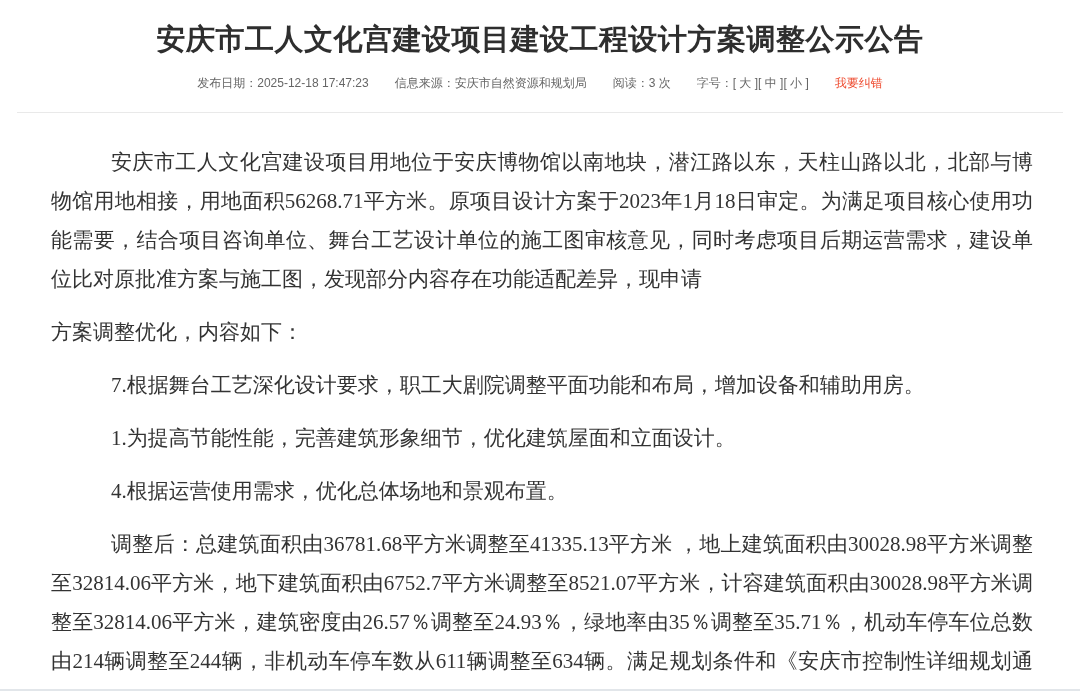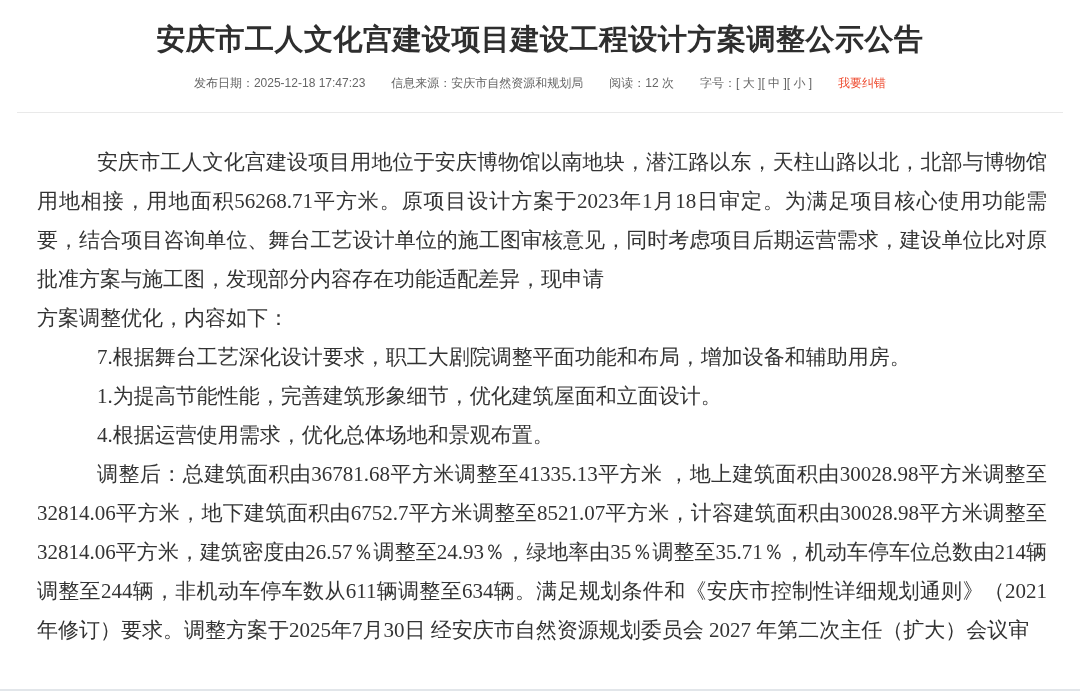--- a/index.html
+++ b/index.html
@@ -42,42 +42,42 @@
     height: 0;
   }
   .content {
     margin: 30px 33px 0 37px;
     font-family: "Liberation Serif", "DejaVu Serif", serif;
     font-size: 21px;
     line-height: 39px;
     color: var(--body-text, #333333);
     text-align: justify;
   }
-  .content p { margin: 0; padding: 0; }
+  .content p { margin: 14px; padding: 0; }
   .content p.ind { text-indent: 60px; }
   .bottom-strip {
     position: absolute;
     left: 0;
     bottom: 0;
     width: 100%;
     height: 2px;
     background: #e2e6ea;
   }
 </style>
 </head>
 <body>
 
 <div class="page">
 
   <h1 class="page-title">安庆市工人文化宫建设项目建设工程设计方案调整公示公告</h1>
 
   <div class="meta">
     <span>发布日期：2025-12-18 17:47:23</span>
     <span>信息来源：安庆市自然资源和规划局</span>
-    <span>阅读：12 次</span>
+    <span>阅读：3 次</span>
     <span class="fontsize">
       <span>字号：</span>
       <a href="#">[ 大 ]</a>
       <a href="#">[ 中 ]</a>
       <a href="#">[ 小 ]</a>
     </span>
     <a href="#" class="correction">我要纠错</a>
   </div>
 
   <div class="divider"></div>

